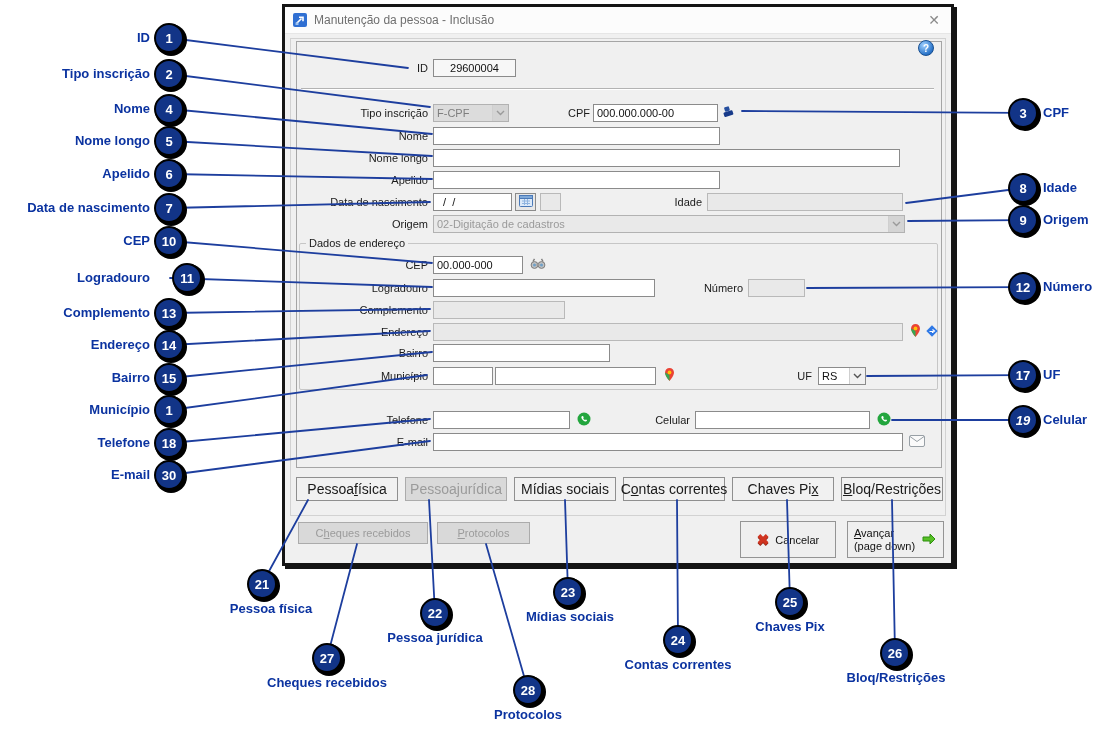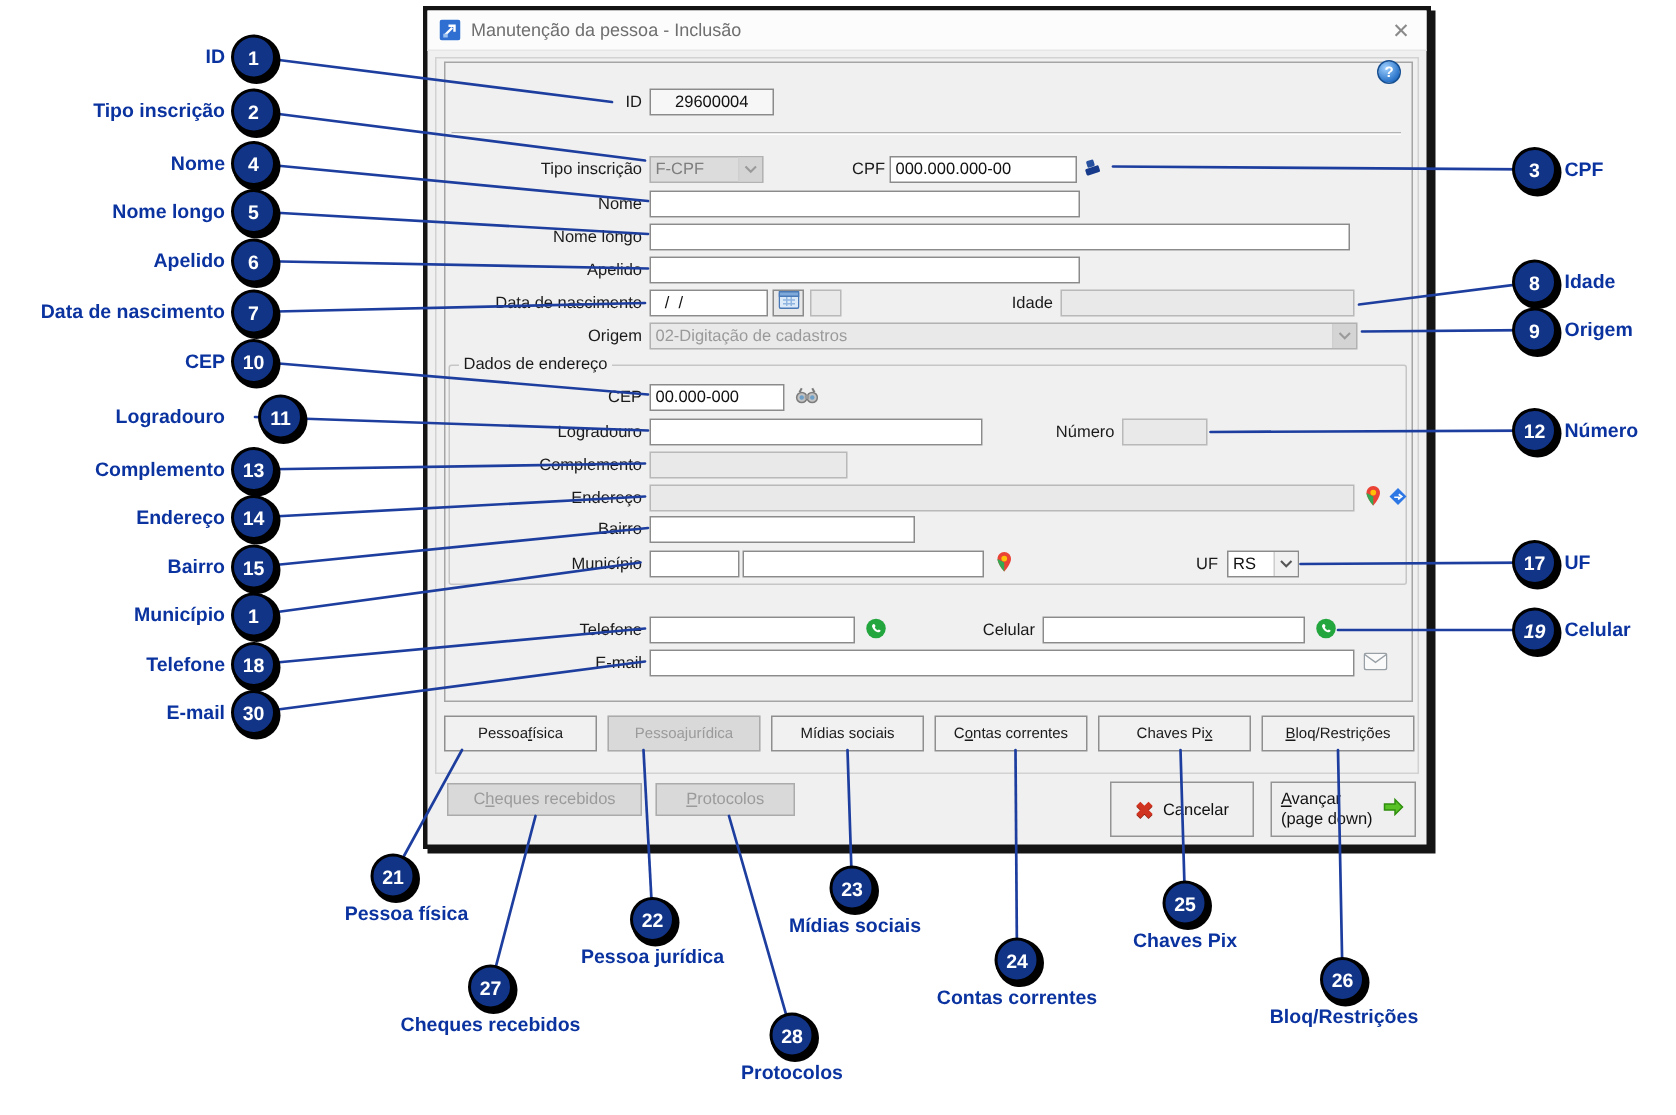--- a/index.html
+++ b/index.html
@@ -33,21 +33,21 @@
   .combo.dis{background:#dcdcdc;border-color:#b2b2b2;color:#7e7e7e;}
   .combo.dis .arrow{background:#d4d4d4;}
   .sep{position:absolute;height:0;border-top:1px solid #b3b3b3;border-bottom:1px solid #fff;}
   .grp{position:absolute;border:1px solid #c6c6c6;border-radius:2px;box-sizing:border-box;}
   .grp-lbl{position:absolute;top:-7px;left:6px;background:#f0f0f0;padding:0 3px;font-size:11px;color:#1a1a1a;}
   .minibtn{position:absolute;height:18px;border:1px solid #8b8b8b;background:#e8e8e8;box-sizing:border-box;
            display:flex;align-items:center;justify-content:center;}
   .icon{position:absolute;display:flex;align-items:center;justify-content:center;}
   
   .tb{position:absolute;top:470px;width:102px;height:24px;background:#f1f1f1;border:1px solid #8f8f8f;
-      font-size:10px;color:#1a1a1a;display:flex;align-items:center;justify-content:center;
+      font-size:14px;color:#1a1a1a;display:flex;align-items:center;justify-content:center;
       box-sizing:border-box;white-space:nowrap;}
   .tb.dis,.sb.dis{background:#d9d9d9;color:#9b9b9b;border-color:#ababab;text-align:center;}
   .sb{position:absolute;height:22px;background:#f1f1f1;border:1px solid #8f8f8f;font-size:11px;
       display:flex;align-items:center;justify-content:center;box-sizing:border-box;white-space:nowrap;}
   .abtn{position:absolute;height:37px;background:#efefef;border:1px solid #949494;box-sizing:border-box;
         display:flex;align-items:center;justify-content:center;gap:6px;font-size:11px;color:#111;}
   .xglyph{color:#d03420;font-size:15px;font-weight:bold;text-shadow:0 1px 0 #8e1d0d;}
   .adv-lines{display:flex;flex-direction:column;align-items:flex-start;line-height:13px;}
   
   .crc{position:absolute;width:30px;height:30px;box-sizing:border-box;border-radius:50%;background:#123487;

